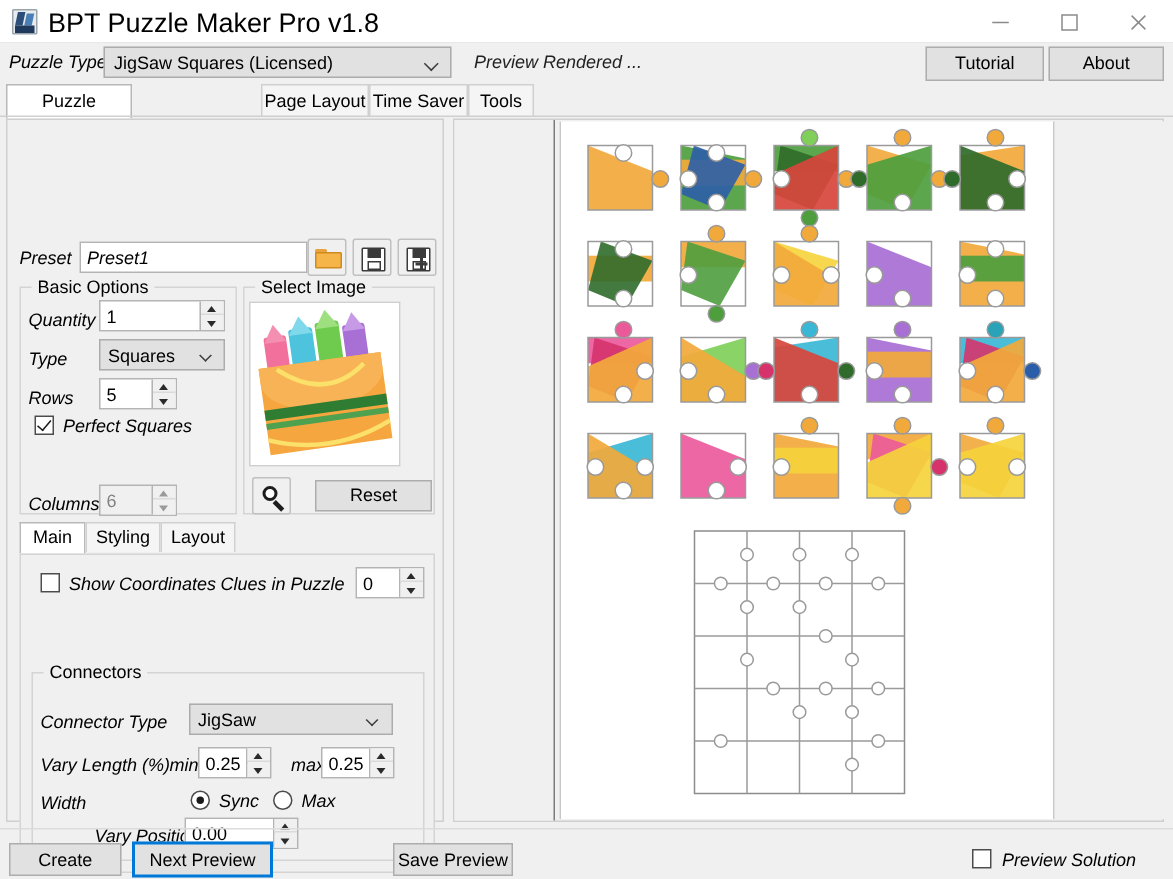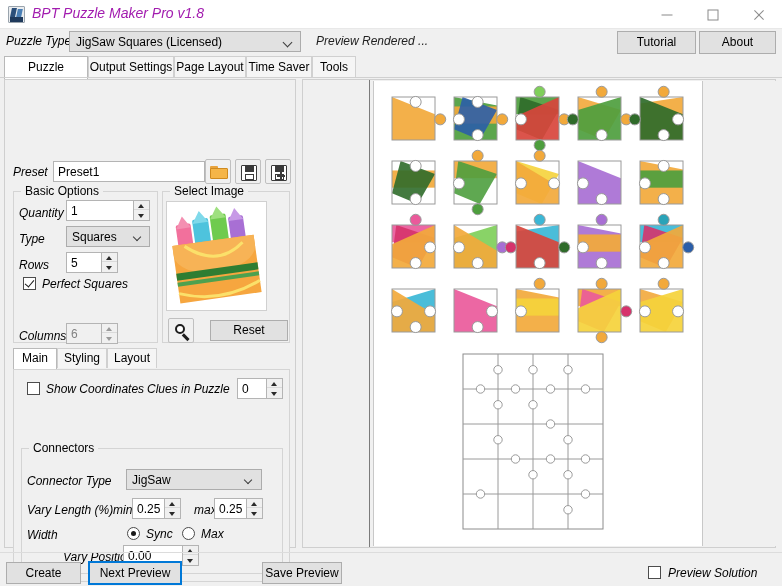--- a/index.html
+++ b/index.html
@@ -29,23 +29,22 @@
     background: #e9ecef;
     border: 1px solid #9aa4ad;
     border-radius: 1px;
     overflow: hidden;
   }
   .title-icon .g1 { position:absolute; left:2px; top:1px; width:5px; height:9px; background:#2b4f7a; transform: skewX(-12deg);}
   .title-icon .g2 { position:absolute; left:8px; top:2px; width:5px; height:8px; background:#4a7fb5; transform: skewX(-12deg);}
   .title-icon .g3 { position:absolute; left:1px; top:10px; width:13px; height:5px; background:#1f3a5c; font-size:4px; color:#fff;}
   .title-text {
     position: absolute; left: 32px; top: 5px;
-    font-size: 14px; color: #a21caf;
+    font-size: 18px; color: #000000;
     font-family: "Liberation Sans", sans-serif;
-    font-style: italic;
   }
   .win-btn {
     position: absolute; top: 0; width: 46px; height: 29px;
     cursor: default;
   }
   .win-btn .glyph {
     position: absolute; left: 50%; top: 50%;
     transform: translate(-50%,-50%);
     color: #8a8a8a; font-size: 13px; line-height: 1;
   }
@@ -318,31 +317,30 @@
   <div class="combo" id="puzzle-type-combo">
     <span class="ctext">JigSaw Squares (Licensed)</span>
     <span class="carrow"></span>
   </div>
   <div class="lbl" id="preview-status">Preview Rendered ...</div>
   <div class="btn" id="tutorial-button">Tutorial</div>
   <div class="btn" id="about-button">About</div>
 
   <div class="tabbar">
     <div class="tab active" style="left:4px;  width:84px;">Puzzle Settings</div>
-    <div class="tab" style="left:88px; width:86px;">Output Settings</div>
     <div class="tab" style="left:174px;width:72px;">Page Layout</div>
     <div class="tab" style="left:246px;width:66px;">Time Saver</div>
     <div class="tab" style="left:312px;width:44px;">Tools</div>
   </div>
   <div class="tabstrip-line"></div>
 
   <div class="panel-left">
 
     <div class="lbl" style="position:absolute;left:8px;top:85px;">Preset</div>
-    <div class="txtbox" style="left:48px;top:81px;width:152px;">
+    <div class="txtbox" style="left:48px;top:81px;width:152px;font-style:italic;">
       <span class="tval">Preset1</span>
     </div>
     <div class="iconbtn" style="left:200px;top:79px;">
       <span class="ico-folder">
         <span class="tab1"></span>
           <span class="body"></span>
       </span>
     </div>
     <div class="iconbtn" style="left:230px;top:79px;">
       <span class="ico-floppy">

